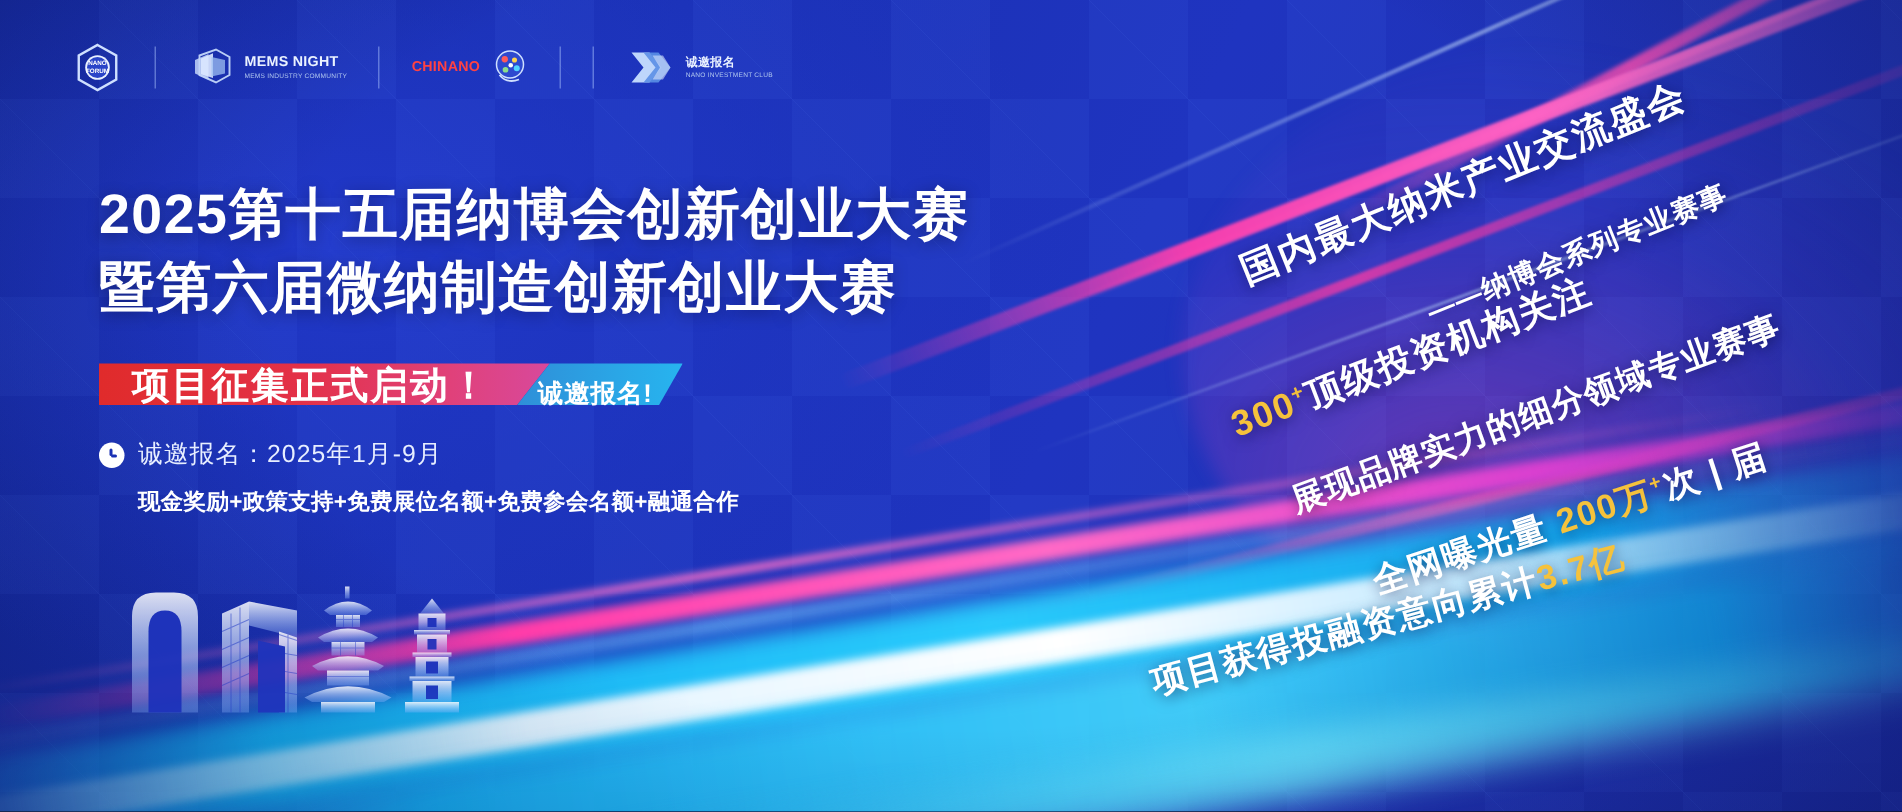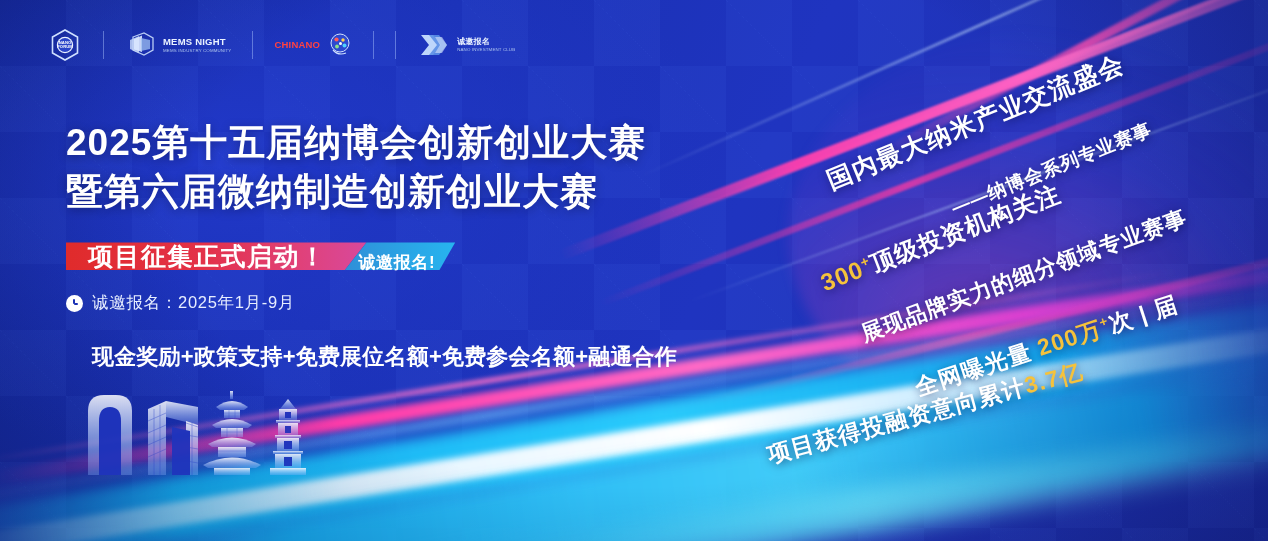--- a/index.html
+++ b/index.html
@@ -104,21 +104,21 @@
     clip-path:polygon(22px 0, 100% 0, calc(100% - 16px) 100%, 0 100%);
   }
   .badge-sub span { font-size:17px; font-weight:bold; color:#fff; letter-spacing:.6px; white-space:nowrap; }
 
   .dateline { margin-top:22px; display:flex; align-items:center; gap:9px; }
   .clock { width:17px; height:17px; border-radius:50%; background:#fff; position:relative; flex:0 0 auto; }
   .clock::before { content:""; position:absolute; left:7.2px; top:3.6px; width:1.9px; height:5.4px; background:#1a31b4; border-radius:1px; }
   .clock::after  { content:""; position:absolute; left:8px; top:8px; width:4.4px; height:1.9px; background:#1a31b4; border-radius:1px; }
   .datetxt { font-size:16.5px; color:#e7eeff; letter-spacing:.7px; white-space:nowrap; }
 
-  .perks { margin-top:28px; margin-left:26px; font-size:22px; font-weight:bold; color:#ffffff;
+  .perks { margin-top:11px; margin-left:26px; font-size:15px; font-weight:bold; color:#ffffff;
            letter-spacing:.2px; white-space:nowrap; }
 
   
   .skyline { position:absolute; left:82px; bottom:62px; z-index:5; opacity:.92; }
 
   
   .slant { position:absolute; z-index:8; transform-origin:left center;
            color:#ffffff; font-weight:bold; white-space:nowrap;
            text-shadow:0 2px 9px rgba(10,10,60,.55); }
   .slant .gold { color:#f5c23c; }

